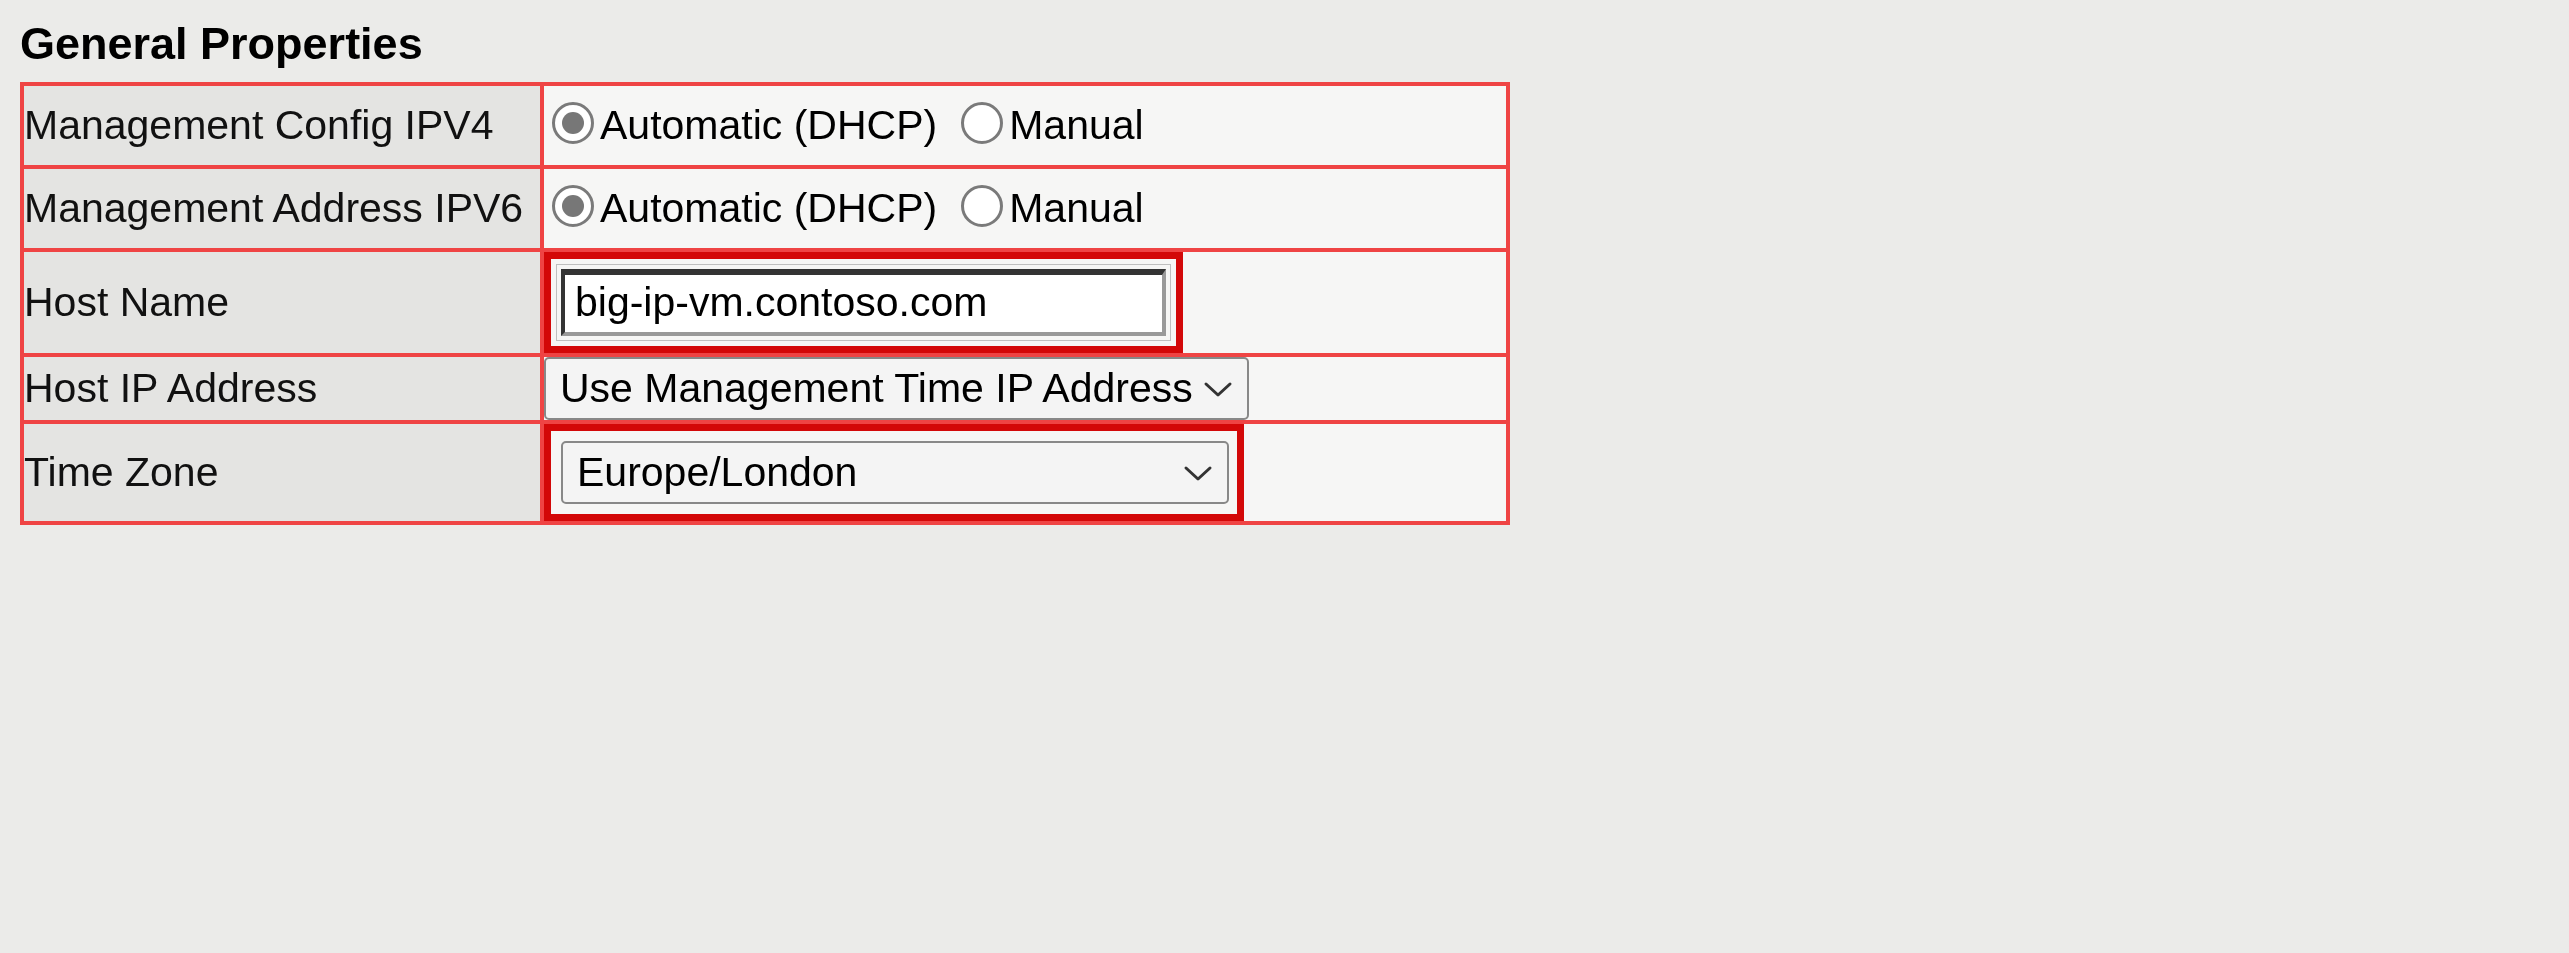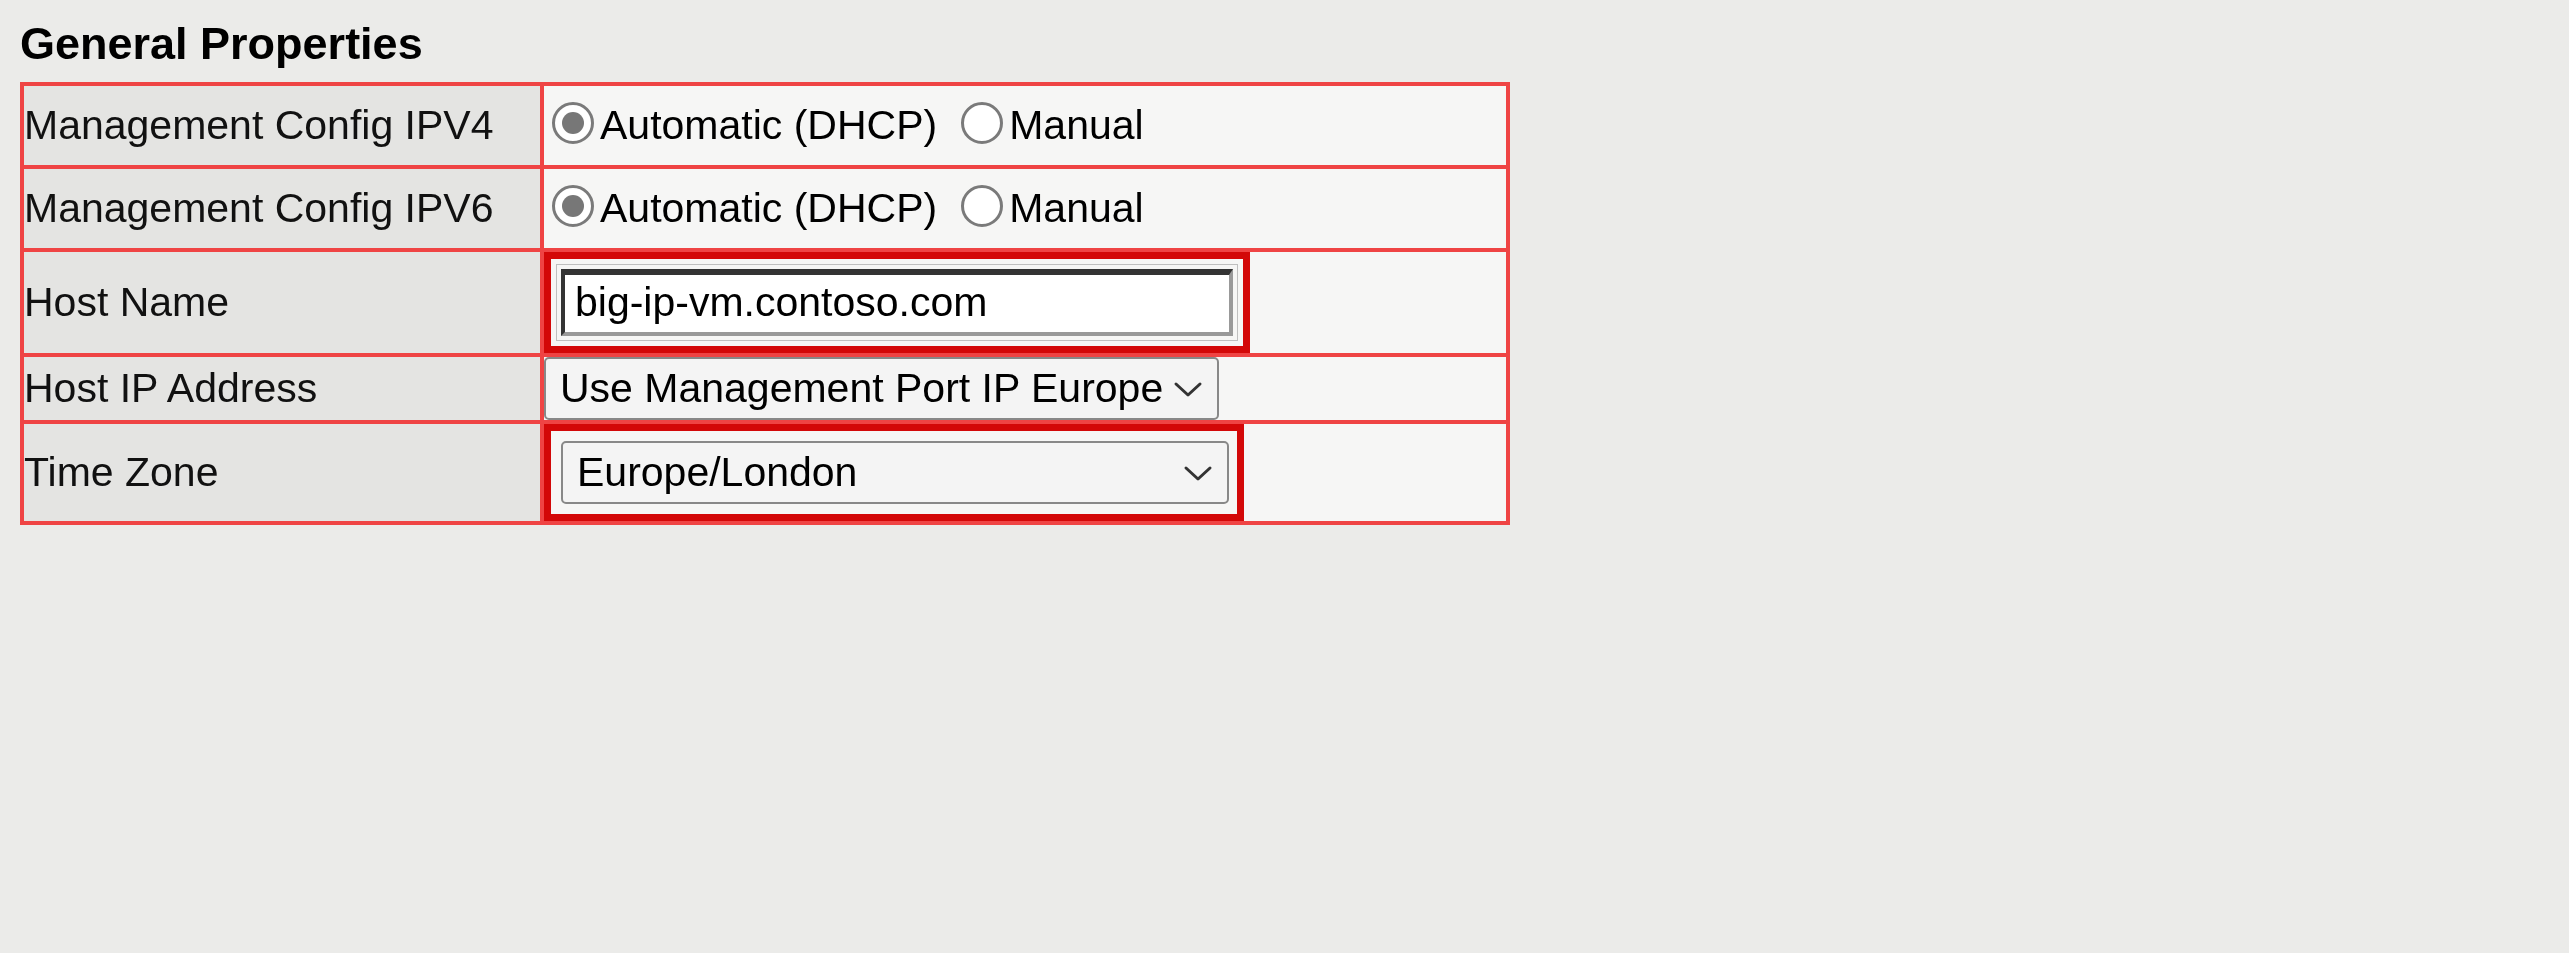--- a/index.html
+++ b/index.html
@@ -75,21 +75,21 @@
     .text-input {
       font-size: 41px;
       font-family: inherit;
       color: #000;
       border: 4px solid #333;
       border-top-width: 6px;
       border-bottom-color: #999;
       border-right-color: #999;
       background: #fff;
       padding: 4px 10px 6px 10px;
-      width: 672px;
+      width: 605px;
       outline: 1px solid #bfbfbf;
       outline-offset: 4px;
     }
     .select-wrap {
       position: relative;
       display: inline-flex;
       align-items: center;
       border: 2px solid #888;
       border-radius: 5px;
       background: #f4f4f4;
@@ -120,21 +120,21 @@
     <td class="value-cell">
       <div class="radio-group">
         <span class="radio-ring selected"></span>
         <span class="radio-label">Automatic (DHCP)</span>
         <span class="radio-ring"></span>
         <span class="radio-label">Manual</span>
       </div>
     </td>
   </tr>
   <tr>
-    <td class="label-cell">Management Config IPV6</td>
+    <td class="label-cell">Management Address IPV6</td>
     <td class="value-cell">
       <div class="radio-group">
         <span class="radio-ring selected"></span>
         <span class="radio-label">Automatic (DHCP)</span>
         <span class="radio-ring"></span>
         <span class="radio-label">Manual</span>
       </div>
     </td>
   </tr>
   <tr>
@@ -142,21 +142,21 @@
     <td class="value-cell">
       <div class="highlight-box">
         <input class="text-input" type="text" value="big-ip-vm.contoso.com" style="">
       </div>
     </td>
   </tr>
   <tr>
     <td class="label-cell">Host IP Address</td>
     <td class="value-cell">
       <div class="select-wrap narrow">
-        <span>Use Management Port IP Europe</span>
+        <span>Use Management Time IP Address</span>
         <span class="chevron">
           <svg width="30" height="20" viewBox="0 0 30 20">
                 <polyline points="3,5 15,16 27,5" fill="none" stroke="#333" stroke-width="3" stroke-linecap="round" stroke-linejoin="round"></polyline>
               </svg>
         </span>
       </div>
     </td>
   </tr>
   <tr>
     <td class="label-cell">Time Zone</td>

